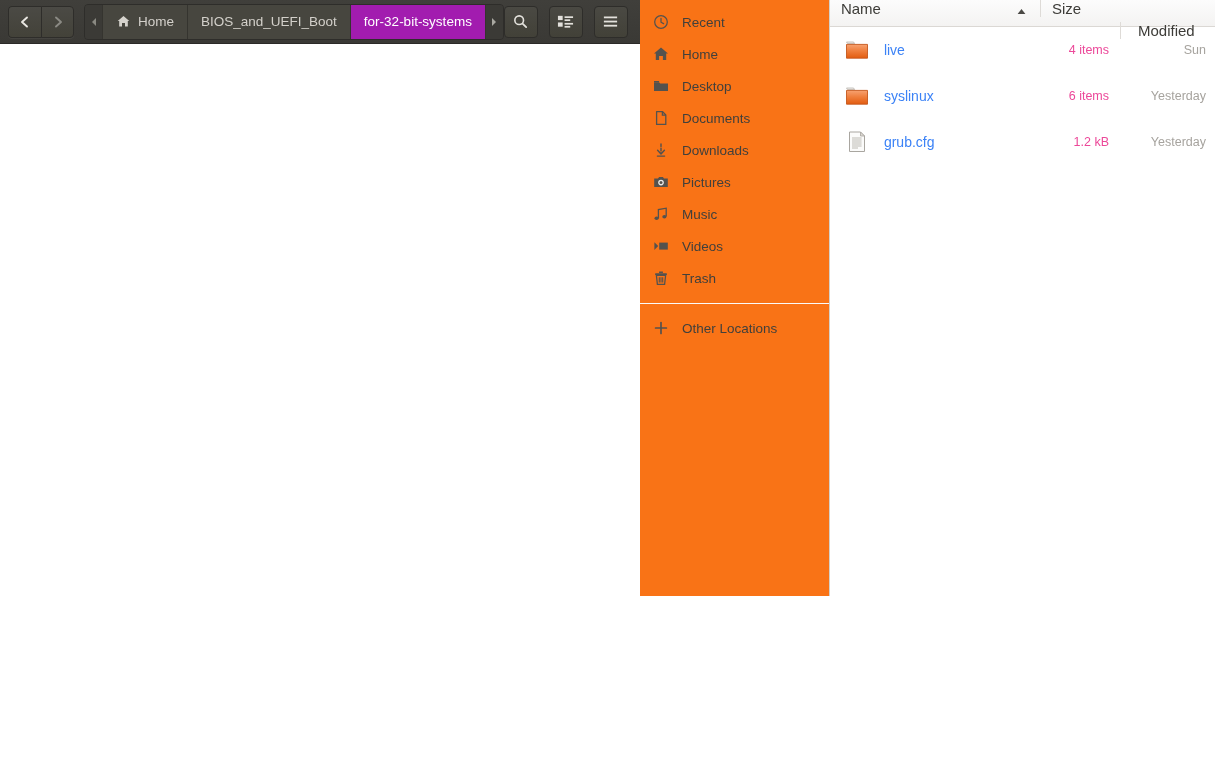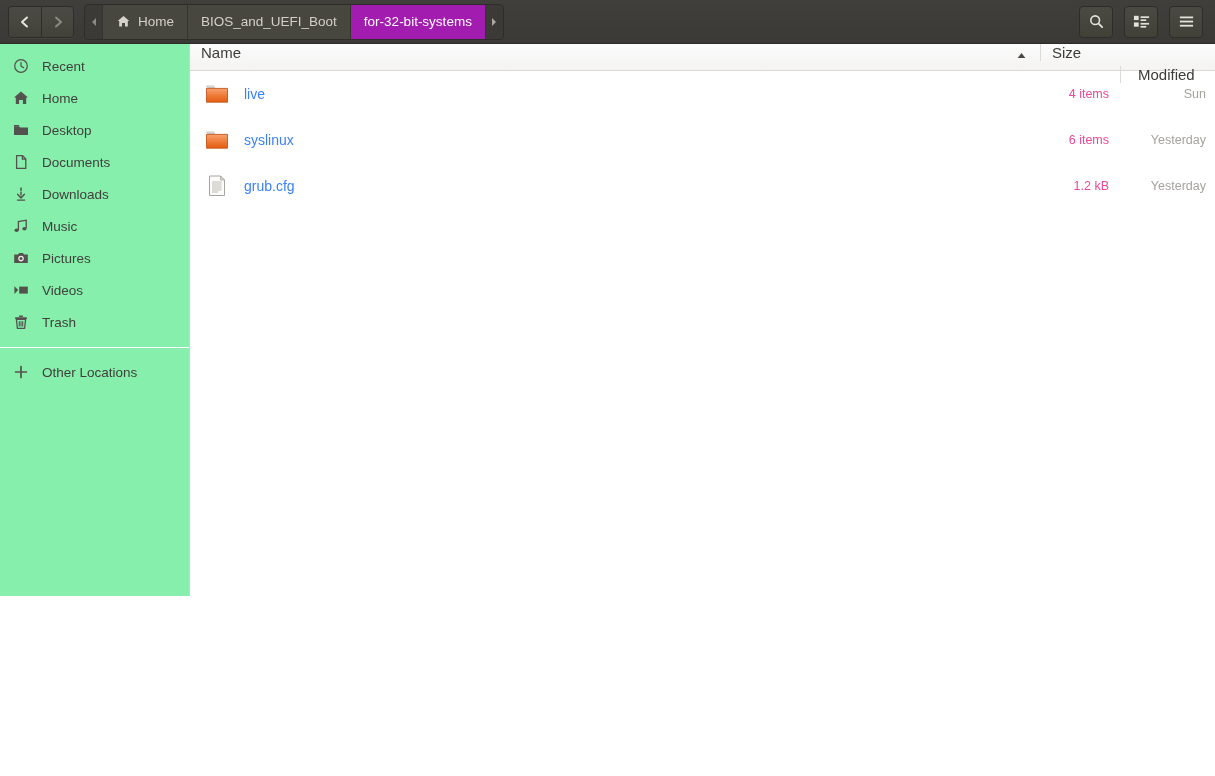--- a/index.html
+++ b/index.html
@@ -11,21 +11,21 @@
     overflow: hidden;
     font-family: "Liberation Sans", "DejaVu Sans", sans-serif;
     background: #ffffff;
     -webkit-font-smoothing: antialiased;
   }
 
   .window {
     width: 1215px;
     height: 596px;
     display: flex;
-    flex-direction: column;
+    flex-direction: row;
     background: #ffffff;
   }
 
   
   .headerbar {
     height: 44px;
     min-height: 44px;
     background: linear-gradient(to bottom, #403f3b 0%, #3a3935 100%);
     border-bottom: 1px solid #2b2a27;
     display: flex;
@@ -120,21 +120,21 @@
   .body {
     flex: 1;
     display: flex;
     min-height: 0;
   }
 
   
   .sidebar {
     width: 190px;
     min-width: 190px;
-    background: #86efac;
+    background: #f97316;
     border-right: 1px solid #d3d0cb;
     padding-top: 6px;
     display: flex;
     flex-direction: column;
     text-align: center;
   }
   .side-item {
     height: 32px;
     display: flex;
     align-items: center;
@@ -389,37 +389,37 @@
             <polyline points="4.6,8.2 8,11.9 11.4,8.2" fill="none" stroke="#54524e" stroke-width="1.45" stroke-linecap="round" stroke-linejoin="round"></polyline>
             <line x1="4.4" y1="14.1" x2="11.6" y2="14.1" stroke="#54524e" stroke-width="1.35" stroke-linecap="round"></line>
           </svg>
         </span>
         <span>Downloads</span>
       </div>
 
       <div class="side-item">
         <span class="side-icon">
           <svg width="16" height="16" viewBox="0 0 16 16">
+            <path d="M1.2 4.6 L5 4.6 L6.1 3 L9.9 3 L11 4.6 L14.8 4.6 L14.8 13 L1.2 13 Z" fill="#54524e"></path>
+            <circle cx="8" cy="8.6" r="2.8" fill="#eceae8"></circle>
+            <circle cx="8" cy="8.6" r="1.5" fill="#54524e"></circle>
+          </svg>
+        </span>
+        <span>Pictures</span>
+      </div>
+
+      <div class="side-item">
+        <span class="side-icon">
+          <svg width="16" height="16" viewBox="0 0 16 16">
             <path d="M5.4 12.2 L5.4 3.6 L13.2 2.2 L13.2 10.6" fill="none" stroke="#54524e" stroke-width="1.3"></path>
             <ellipse cx="3.6" cy="12.3" rx="2.1" ry="1.75" fill="#54524e"></ellipse>
             <ellipse cx="11.4" cy="10.7" rx="2.1" ry="1.75" fill="#54524e"></ellipse>
           </svg>
         </span>
         <span>Music</span>
-      </div>
-
-      <div class="side-item">
-        <span class="side-icon">
-          <svg width="16" height="16" viewBox="0 0 16 16">
-            <path d="M1.2 4.6 L5 4.6 L6.1 3 L9.9 3 L11 4.6 L14.8 4.6 L14.8 13 L1.2 13 Z" fill="#54524e"></path>
-            <circle cx="8" cy="8.6" r="2.8" fill="#eceae8"></circle>
-            <circle cx="8" cy="8.6" r="1.5" fill="#54524e"></circle>
-          </svg>
-        </span>
-        <span>Pictures</span>
       </div>
 
       <div class="side-item">
         <span class="side-icon">
           <svg width="16" height="16" viewBox="0 0 16 16">
             <rect x="6.2" y="4.6" width="8.6" height="7" fill="#54524e"></rect>
             <polygon points="1.4,4.2 5.2,8.1 1.4,12" fill="#54524e"></polygon>
           </svg>
         </span>
         <span>Videos</span>

